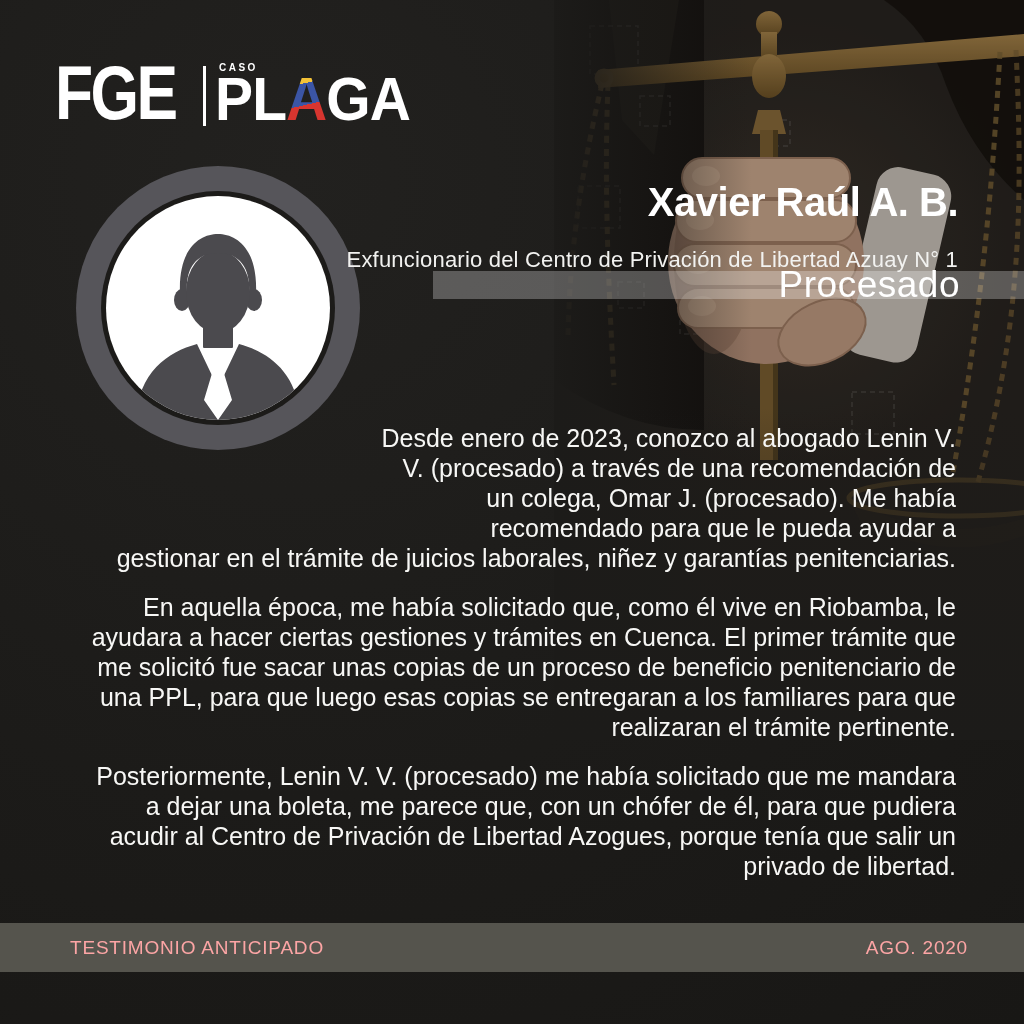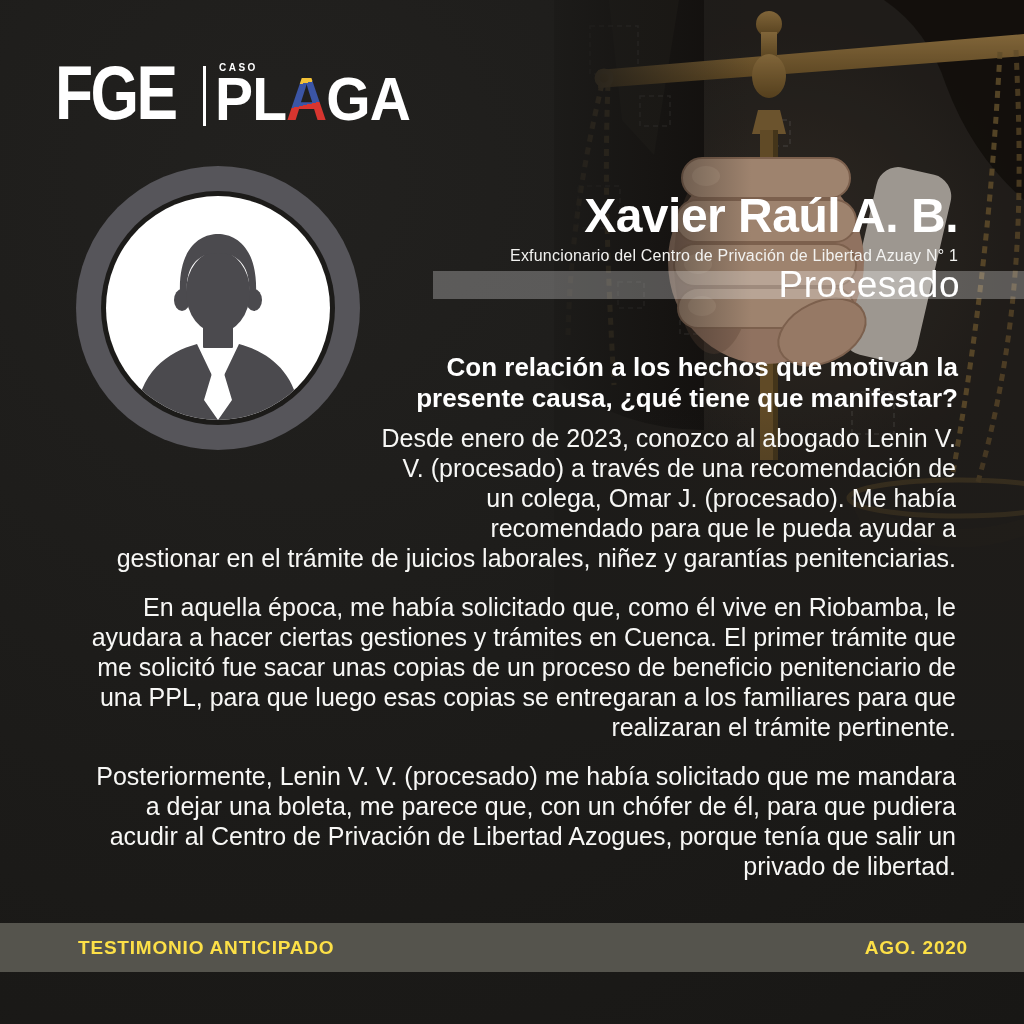--- a/index.html
+++ b/index.html
@@ -20,33 +20,33 @@
     background:linear-gradient(168deg,#f4c237 0%,#f4c237 30%,#3b55a5 30%,#3b55a5 58%,#d8352f 58%,#d8352f 100%);
     -webkit-background-clip:text;background-clip:text;
     -webkit-text-fill-color:transparent;color:#3b55a5;
   }
   
   .avatar{position:absolute;left:76px;top:166px;width:284px;height:284px;border-radius:50%;
     background:#56555a;display:flex;align-items:center;justify-content:center;}
   .avatar-gap{width:234px;height:234px;border-radius:50%;background:#1c1b19;display:flex;align-items:center;justify-content:center;}
   .avatar-face{width:224px;height:224px;border-radius:50%;background:#fff;overflow:hidden;}
   
-  .name{position:absolute;top:190px;right:66px;margin:0;font-size:48px;font-weight:bold;letter-spacing:-0.5px;line-height:1.1;white-space:nowrap;text-align:right;color:#fff;}
-  .role{position:absolute;top:247px;right:66px;font-size:16px;letter-spacing:0.2px;color:#f2f2f0;white-space:nowrap;text-align:right;}
+  .name{position:absolute;top:180px;right:66px;margin:0;font-size:40px;font-weight:bold;letter-spacing:-0.5px;line-height:1.1;white-space:nowrap;text-align:right;color:#fff;}
+  .role{position:absolute;top:247px;right:66px;font-size:22px;letter-spacing:0.2px;color:#f2f2f0;white-space:nowrap;text-align:right;}
   .badge-bar{position:absolute;top:271px;left:433px;right:0;height:28px;background:rgba(255,255,255,0.27);
     display:flex;align-items:center;justify-content:flex-end;padding-right:64px;box-sizing:border-box;}
   .badge-bar .badge{font-size:37px;font-weight:400;color:#fff;letter-spacing:0.5px;}
   
   .question{position:absolute;top:352px;right:66px;text-align:right;font-size:26px;font-weight:bold;line-height:31px;white-space:pre-line;color:#fff;}
   .testimony{position:absolute;top:423px;left:58px;right:68px;text-align:right;}
   .testimony p{margin:0 0 19px 0;font-size:25px;line-height:30px;white-space:pre-line;color:#f7f7f5;}
   
   .footer{position:absolute;left:0;right:0;top:923px;height:49px;background:#55544d;
     display:flex;align-items:center;justify-content:space-between;padding:0 56px 0 70px;box-sizing:border-box;}
-  .footer span{font-size:19px;font-weight:bold;letter-spacing:0.8px;color:#fde047;white-space:nowrap;margin-left:8px;}
+  .footer span{font-size:19px;font-weight:normal;letter-spacing:0.8px;color:#fca5a5;white-space:nowrap;}
 </style>
 </head>
 <body>
 
 <div class="canvas">
 
   <svg class="bg-photo" viewBox="0 0 470 740" aria-hidden="true">
     <defs>
       <linearGradient id="gold" x1="0" y1="0" x2="0" y2="1">
         <stop offset="0" stop-color="#a5824a"></stop>
@@ -162,22 +162,20 @@
       </div>
     </div>
   </div>
 
   <h1 class="name">Xavier Raúl A. B.</h1>
   <div class="role">Exfuncionario del Centro de Privación de Libertad Azuay N° 1</div>
   <div class="badge-bar">
     <span class="badge">Procesado</span>
   </div>
 
-  <div class="question">Con relación a los hechos que motivan la
-presente causa, ¿qué tiene que manifestar?</div>
 
   <div class="testimony">
     <p>Desde enero de 2023, conozco al abogado Lenin V.
 V. (procesado) a través de una recomendación de
 un colega, Omar J. (procesado). Me había
 recomendado para que le pueda ayudar a
 gestionar en el trámite de juicios laborales, niñez y garantías penitenciarias.</p>
     <p>En aquella época, me había solicitado que, como él vive en Riobamba, le
 ayudara a hacer ciertas gestiones y trámites en Cuenca. El primer trámite que
 me solicitó fue sacar unas copias de un proceso de beneficio penitenciario de

